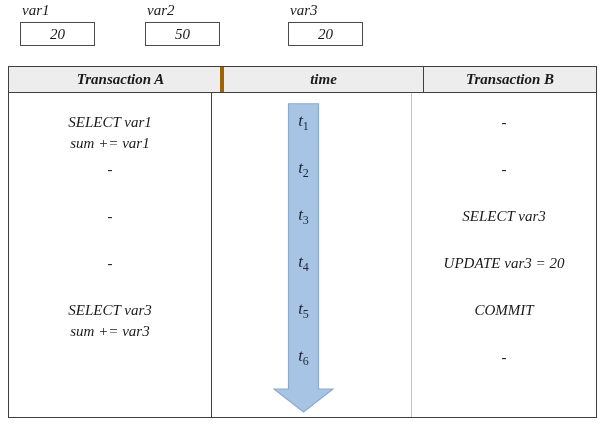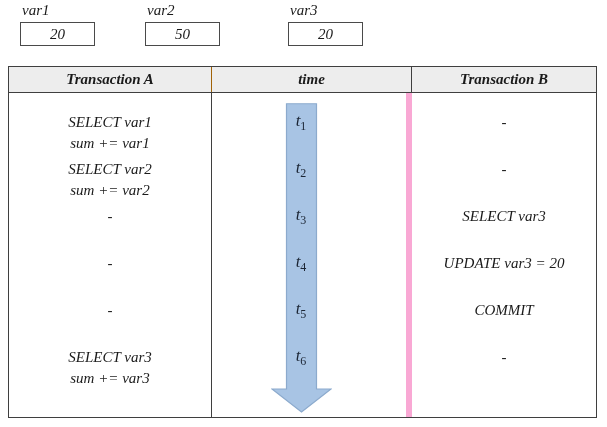--- a/index.html
+++ b/index.html
@@ -33,28 +33,28 @@
     border: 1.5px solid #3f3f3f;
     background: #ffffff;
   }
   .thead {
     display: flex; height: 26px;
     background: #ededed;
     border-bottom: 1px solid #3f3f3f;
     font-weight: bold; font-size: 15px;
   }
   .th { display: flex; align-items: center; justify-content: center; }
-  .th-a    { width: 203px; border-right: 1px solid #a16207; }
+  .th-a    { width: 203px; border-right: 4px solid #a16207; margin-left: 12px; }
   .th-time { width: 200px; border-right: 1px solid #3f3f3f; }
   .th-b    { flex: 1; }
 
   .tbody { display: flex; height: calc(100% - 26px); position: relative; }
   .col { padding-top: 6px; }
   .col-a    { width: 203px; border-right: 1px solid #3f3f3f; }
-  .col-time { width: 200px; border-right: 6px solid #f9a8d4; position: relative; }
+  .col-time { width: 200px; border-right: 1px solid #f9a8d4; position: relative; }
   .col-b    { flex: 1; }
 
   .row {
     height: 47px;
     display: flex; align-items: center; justify-content: center;
     font-size: 15px;
   }
   .cell { text-align: center; line-height: 21px; }
   .cell.two-line { transform: translateY(10px); }
 
@@ -100,26 +100,20 @@
     <div class="th th-b">Transaction B</div>
   </div>
 
   <div class="tbody">
 
     <div class="col col-a">
       <div class="row">
         <div class="cell two-line">
           <div>SELECT var1</div>
           <div>sum += var1</div>
-        </div>
-      </div>
-      <div class="row">
-        <div class="cell two-line">
-          <div>SELECT var2</div>
-          <div>sum += var2</div>
         </div>
       </div>
       <div class="row">
         <div class="cell">-</div>
       </div>
       <div class="row">
         <div class="cell">-</div>
       </div>
       <div class="row">
         <div class="cell">-</div>

